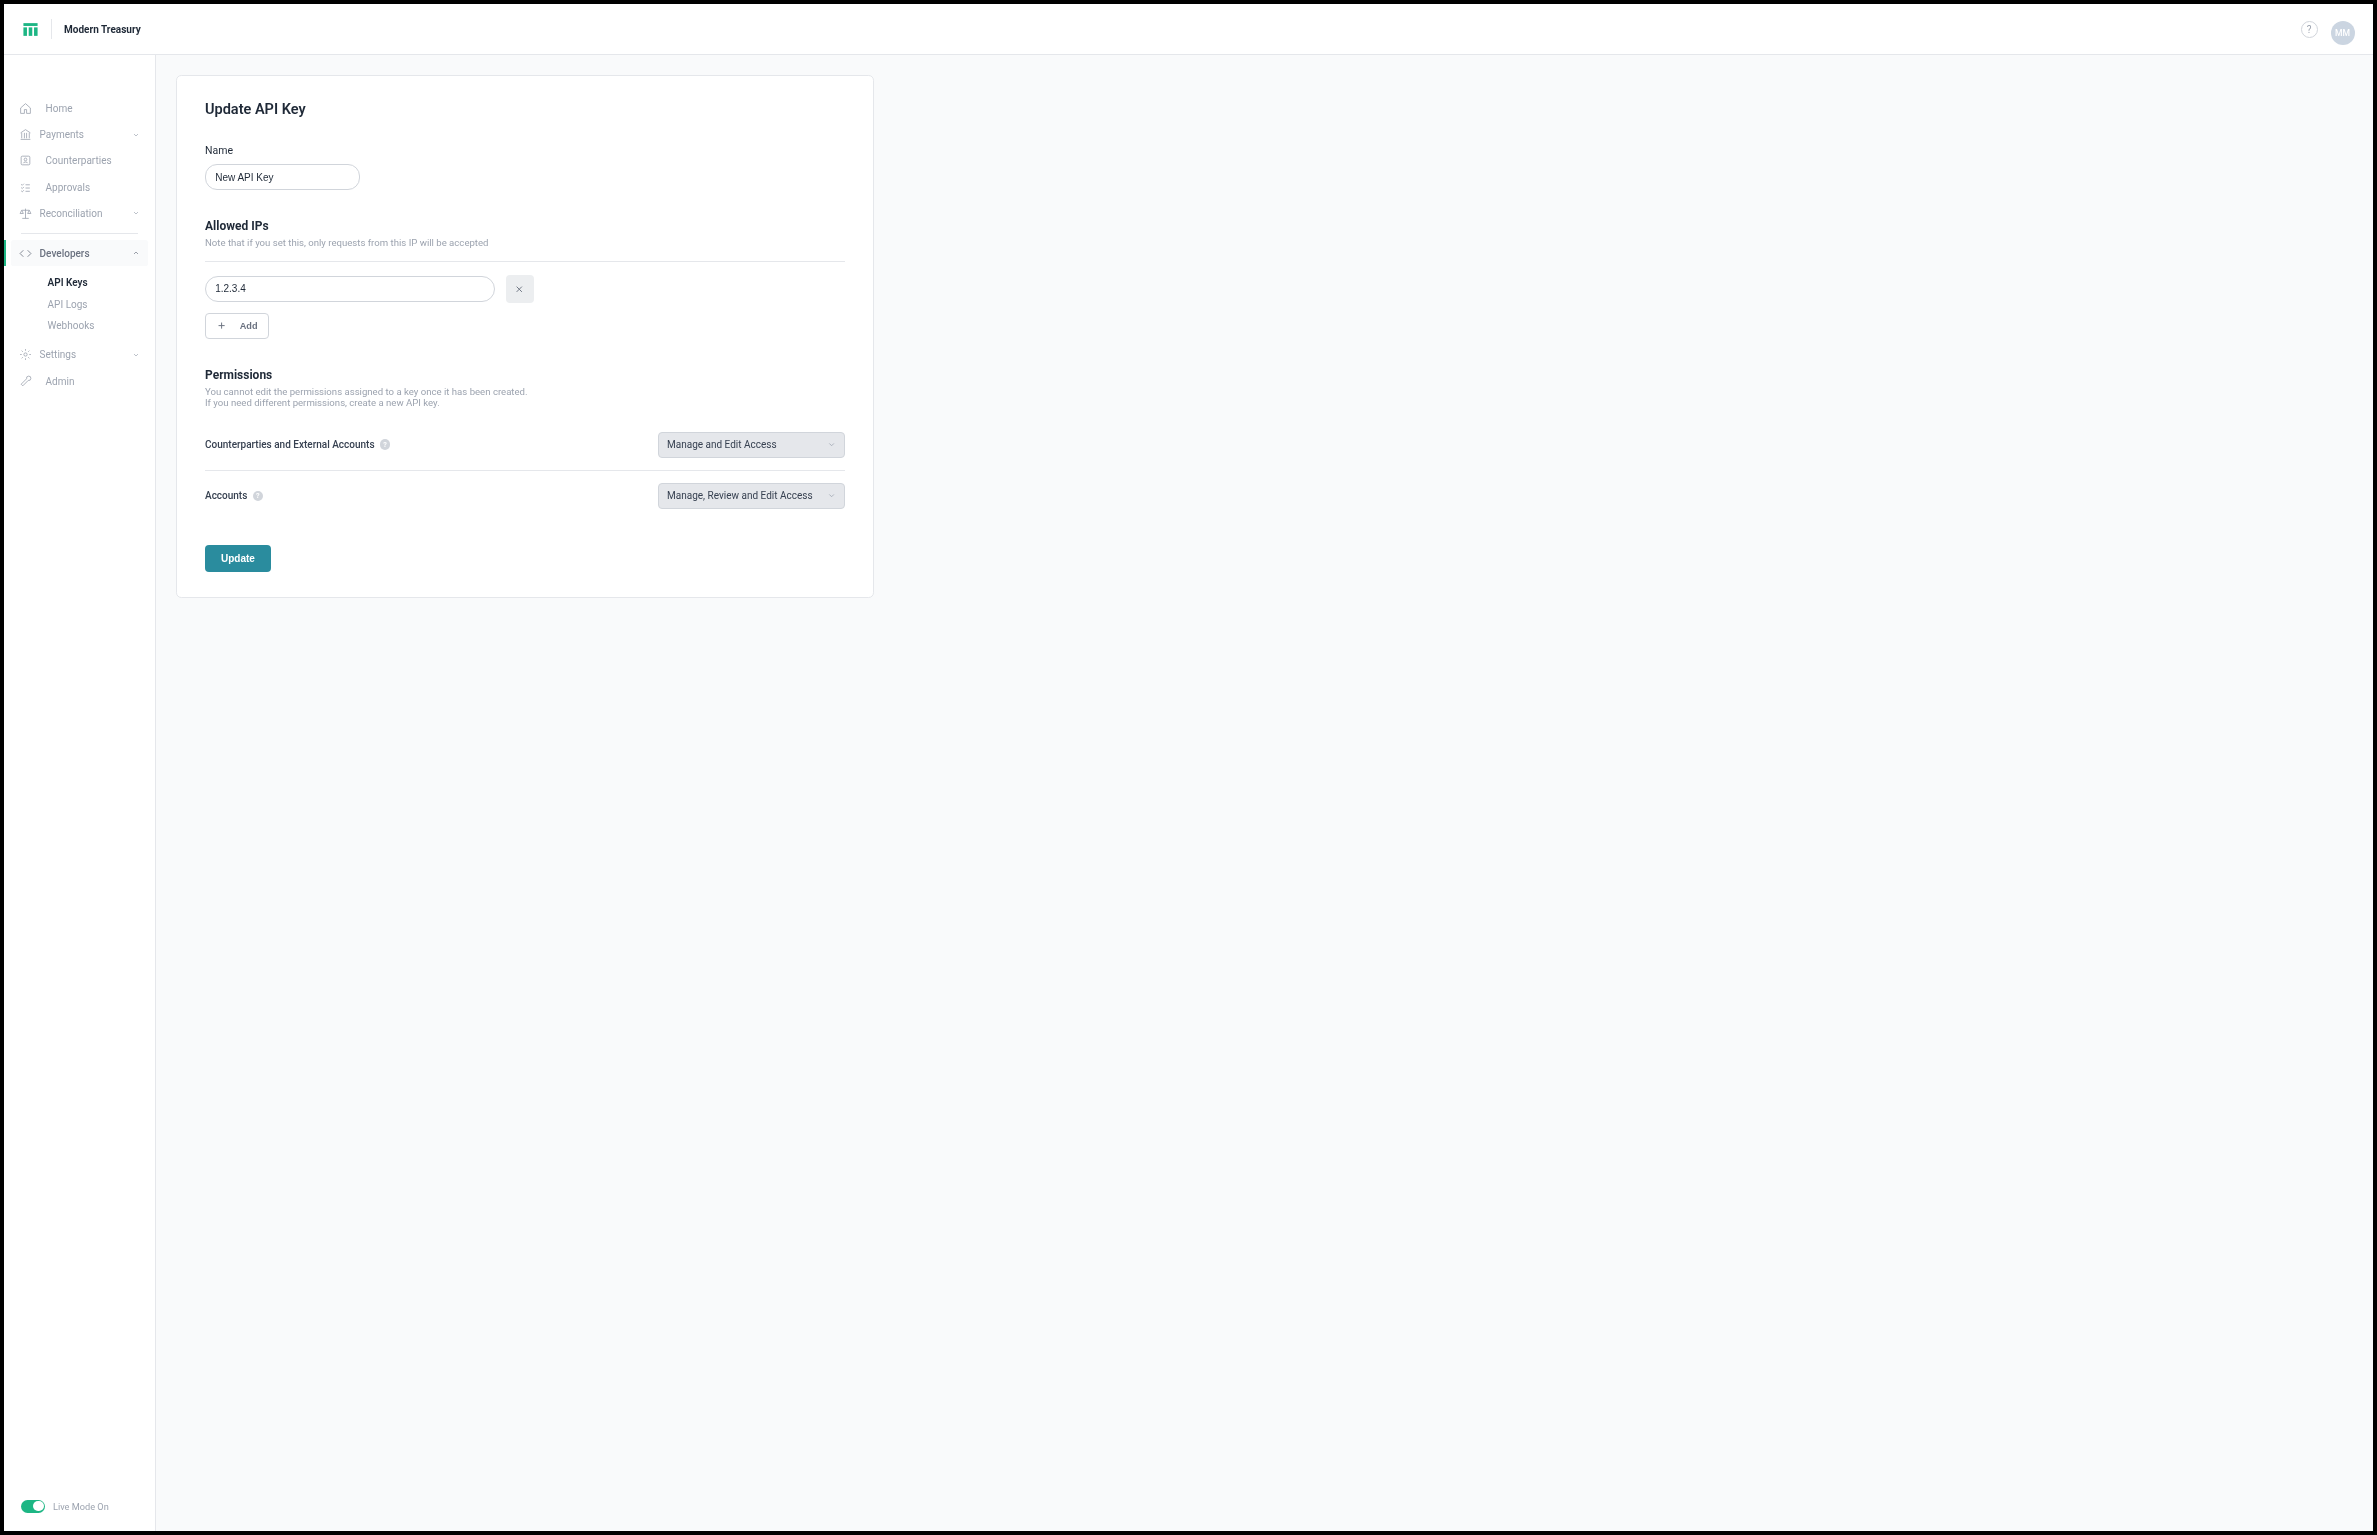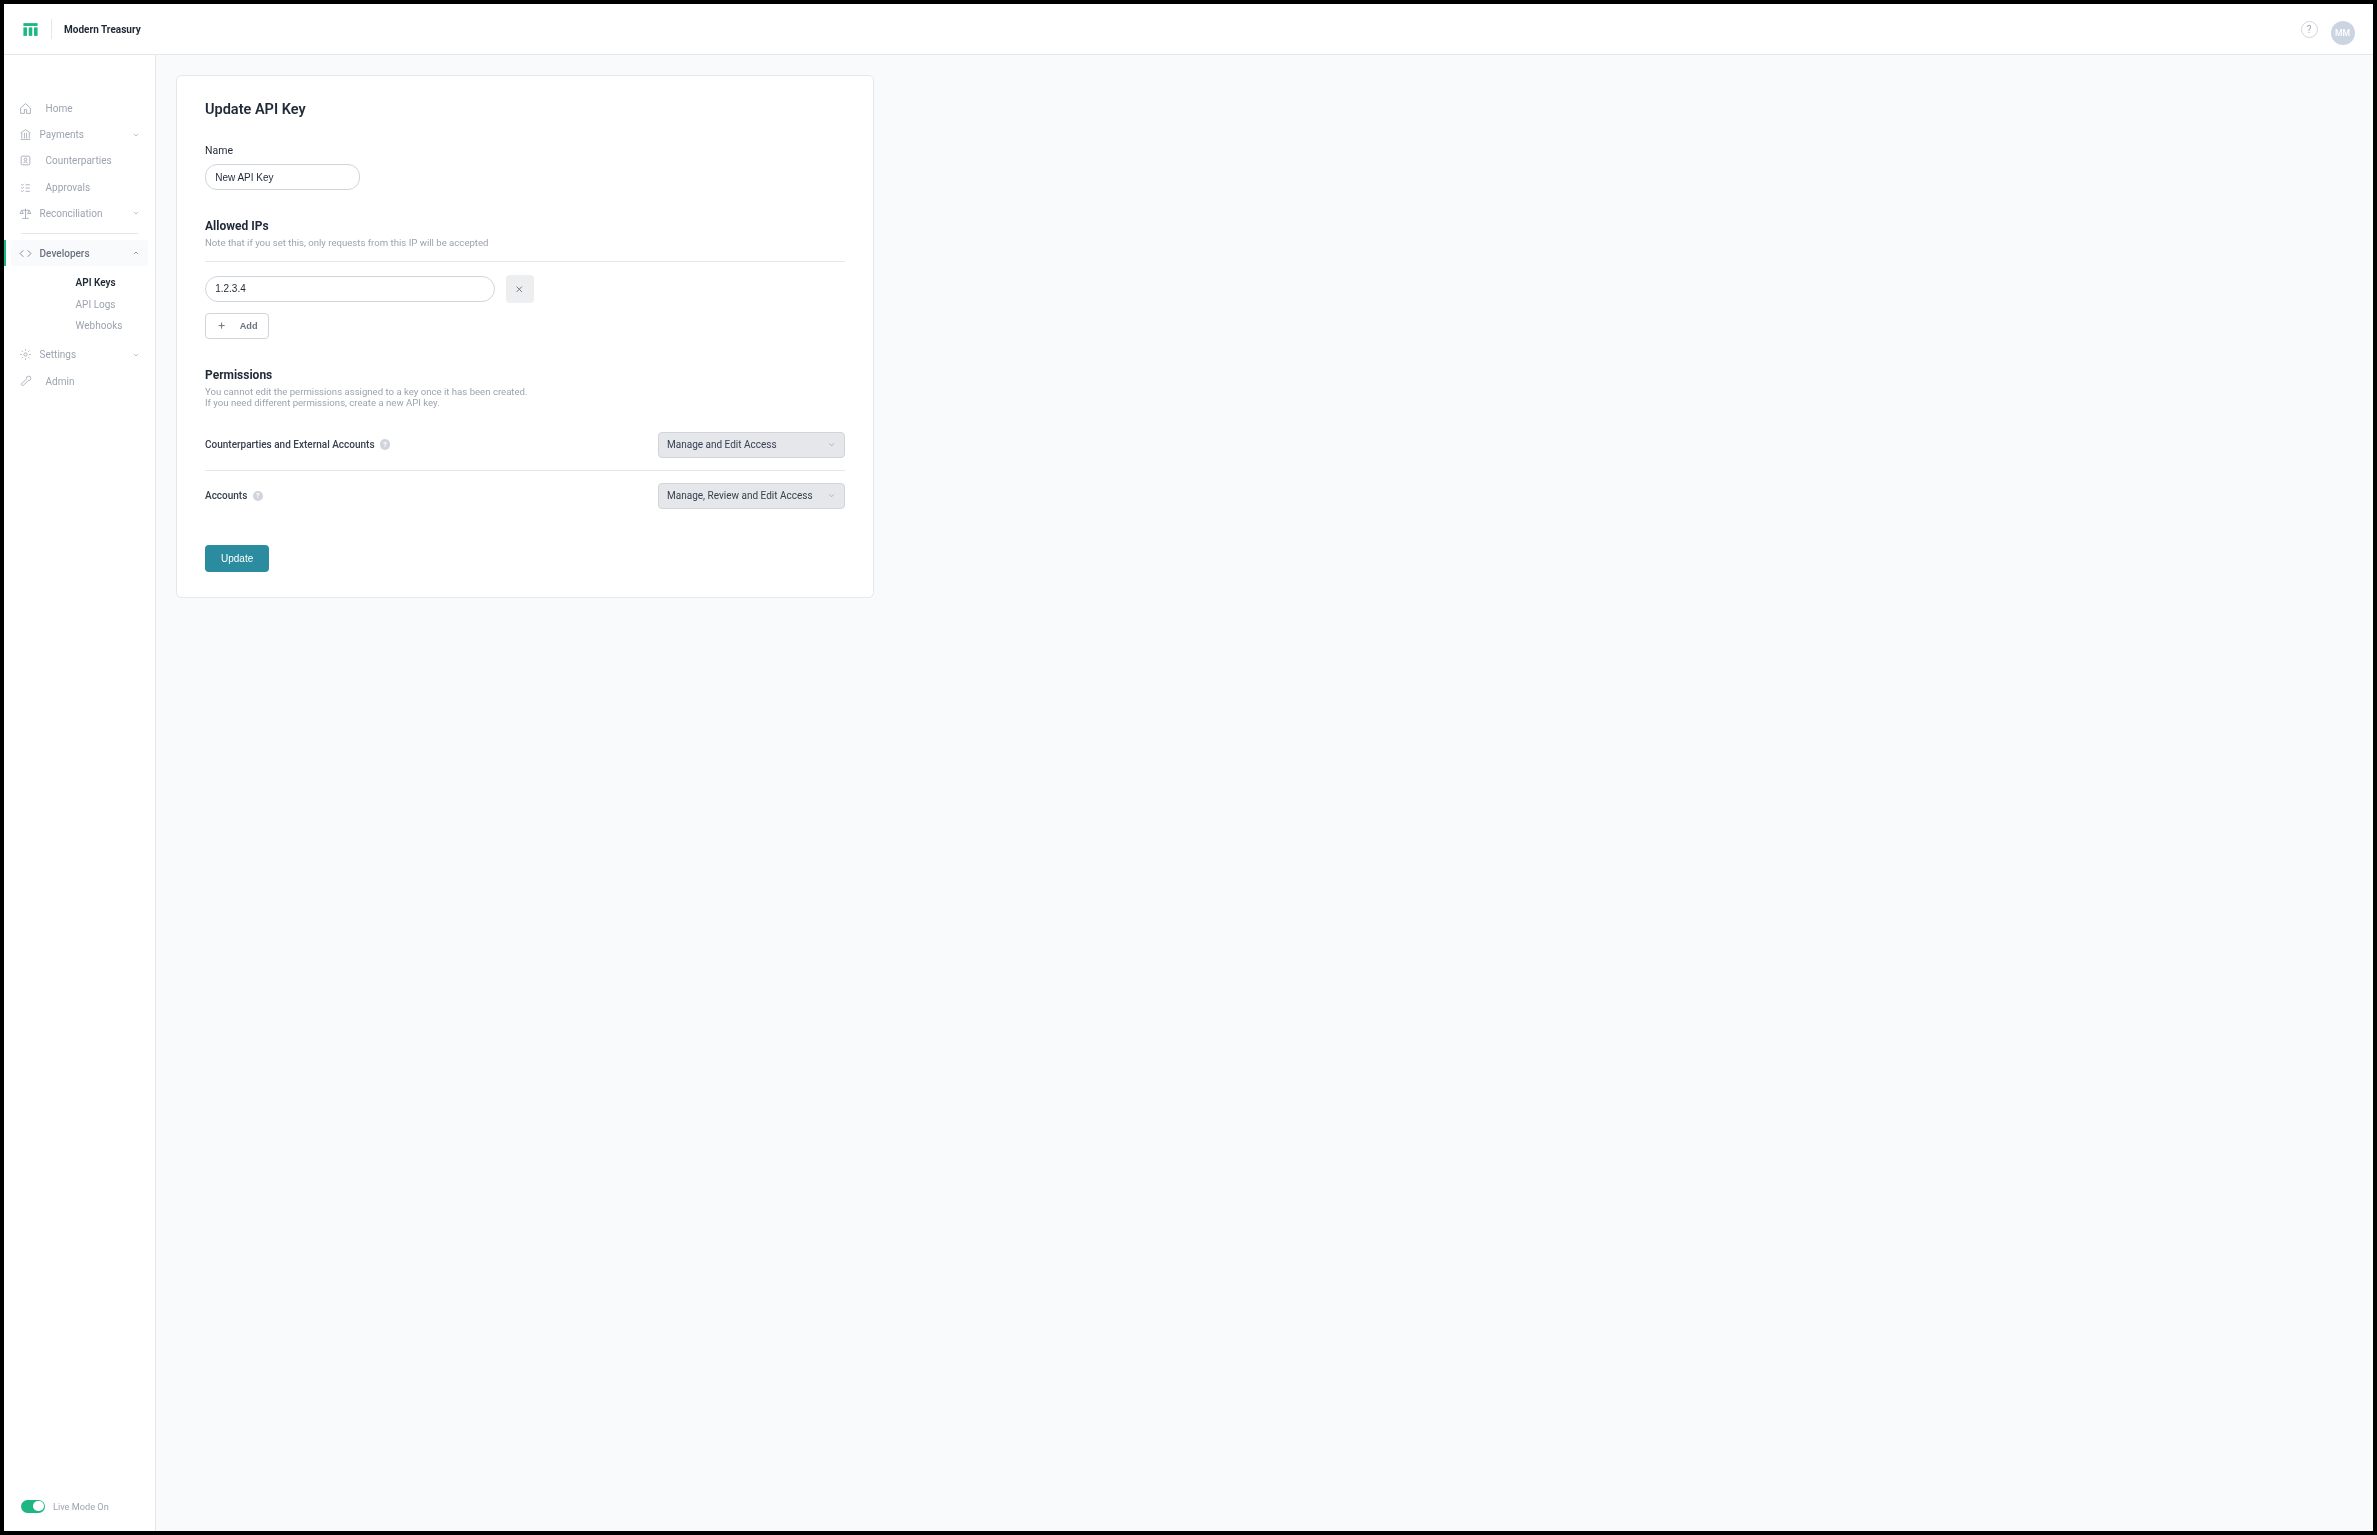--- a/index.html
+++ b/index.html
@@ -85,21 +85,20 @@
   }
   .nav-item-expand.active::before {
     content: "";
     position: absolute; left: -6.6px; top: 0; bottom: 0; width: 2px;
     background: var(--green);
   }
   .subnav { padding: 5.3px 0 5.3px 29px; }
   .subnav-item {
     padding: 5.3px 8px; font-size: 10px; color: var(--text-muted);
     cursor: pointer;
-    margin-left: 28px;
   }
   .subnav-item.current { color: var(--text-dark); font-weight: 600; }
   .sidebar-footer {
     margin-top: auto; padding: 13px 17px 18.4px;
     display: flex; align-items: center; gap: 8px;
     color: var(--text-muted); font-size: 9.2px;
   }
   .toggle {
     width: 24px; height: 13px; border-radius: 658px; background: var(--green);
     position: relative; cursor: pointer;
@@ -160,21 +159,21 @@
     width: 187px; background: #E5E7EB; border: 0.7px solid #D1D5DB;
     border-radius: 4px; padding: 6.6px 8px; color: #374151; font-size: 10px;
     display: flex; align-items: center; justify-content: space-between;
     cursor: not-allowed;
     white-space: nowrap; overflow: hidden;
   }
   .select-disabled .val { overflow: hidden; text-overflow: ellipsis; }
   .select-disabled svg { width: 9.2px; height: 9.2px; stroke: #9CA3AF; stroke-width: 2; flex-shrink: 0; margin-left: 5.3px; fill:none;}
   .primary-btn {
     margin-top: 24px;
-    background: var(--teal-btn); color: #fff; font-weight: 400;
+    background: var(--teal-btn); color: #fff; font-weight: 700;
     padding: 8px 16px; border: none; border-radius: 4px;
     font-size: 10px; cursor: pointer;
   }
 </style>
 </head>
 <body>
 
 <div class="app-frame">
 
   <div class="header">

